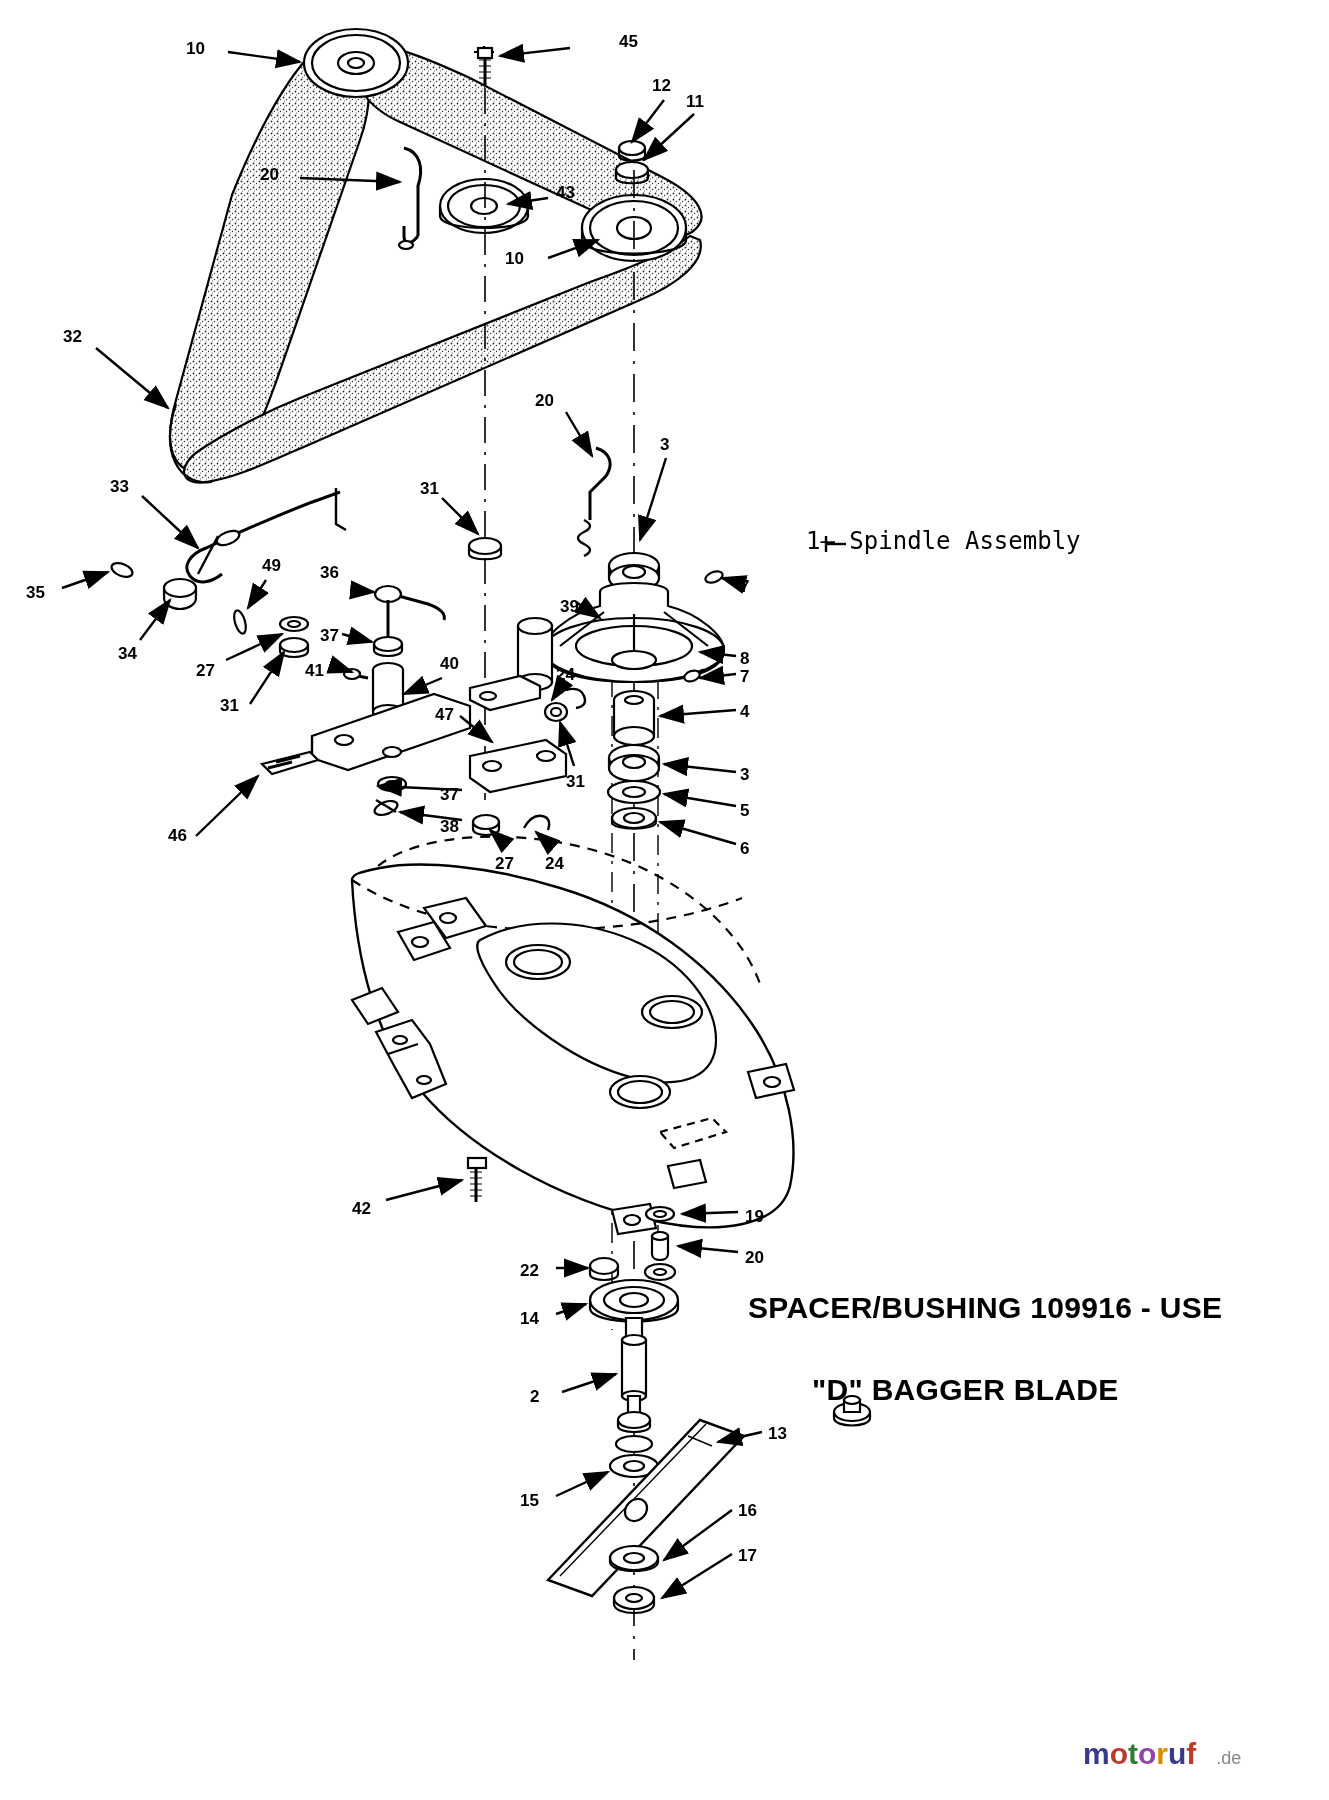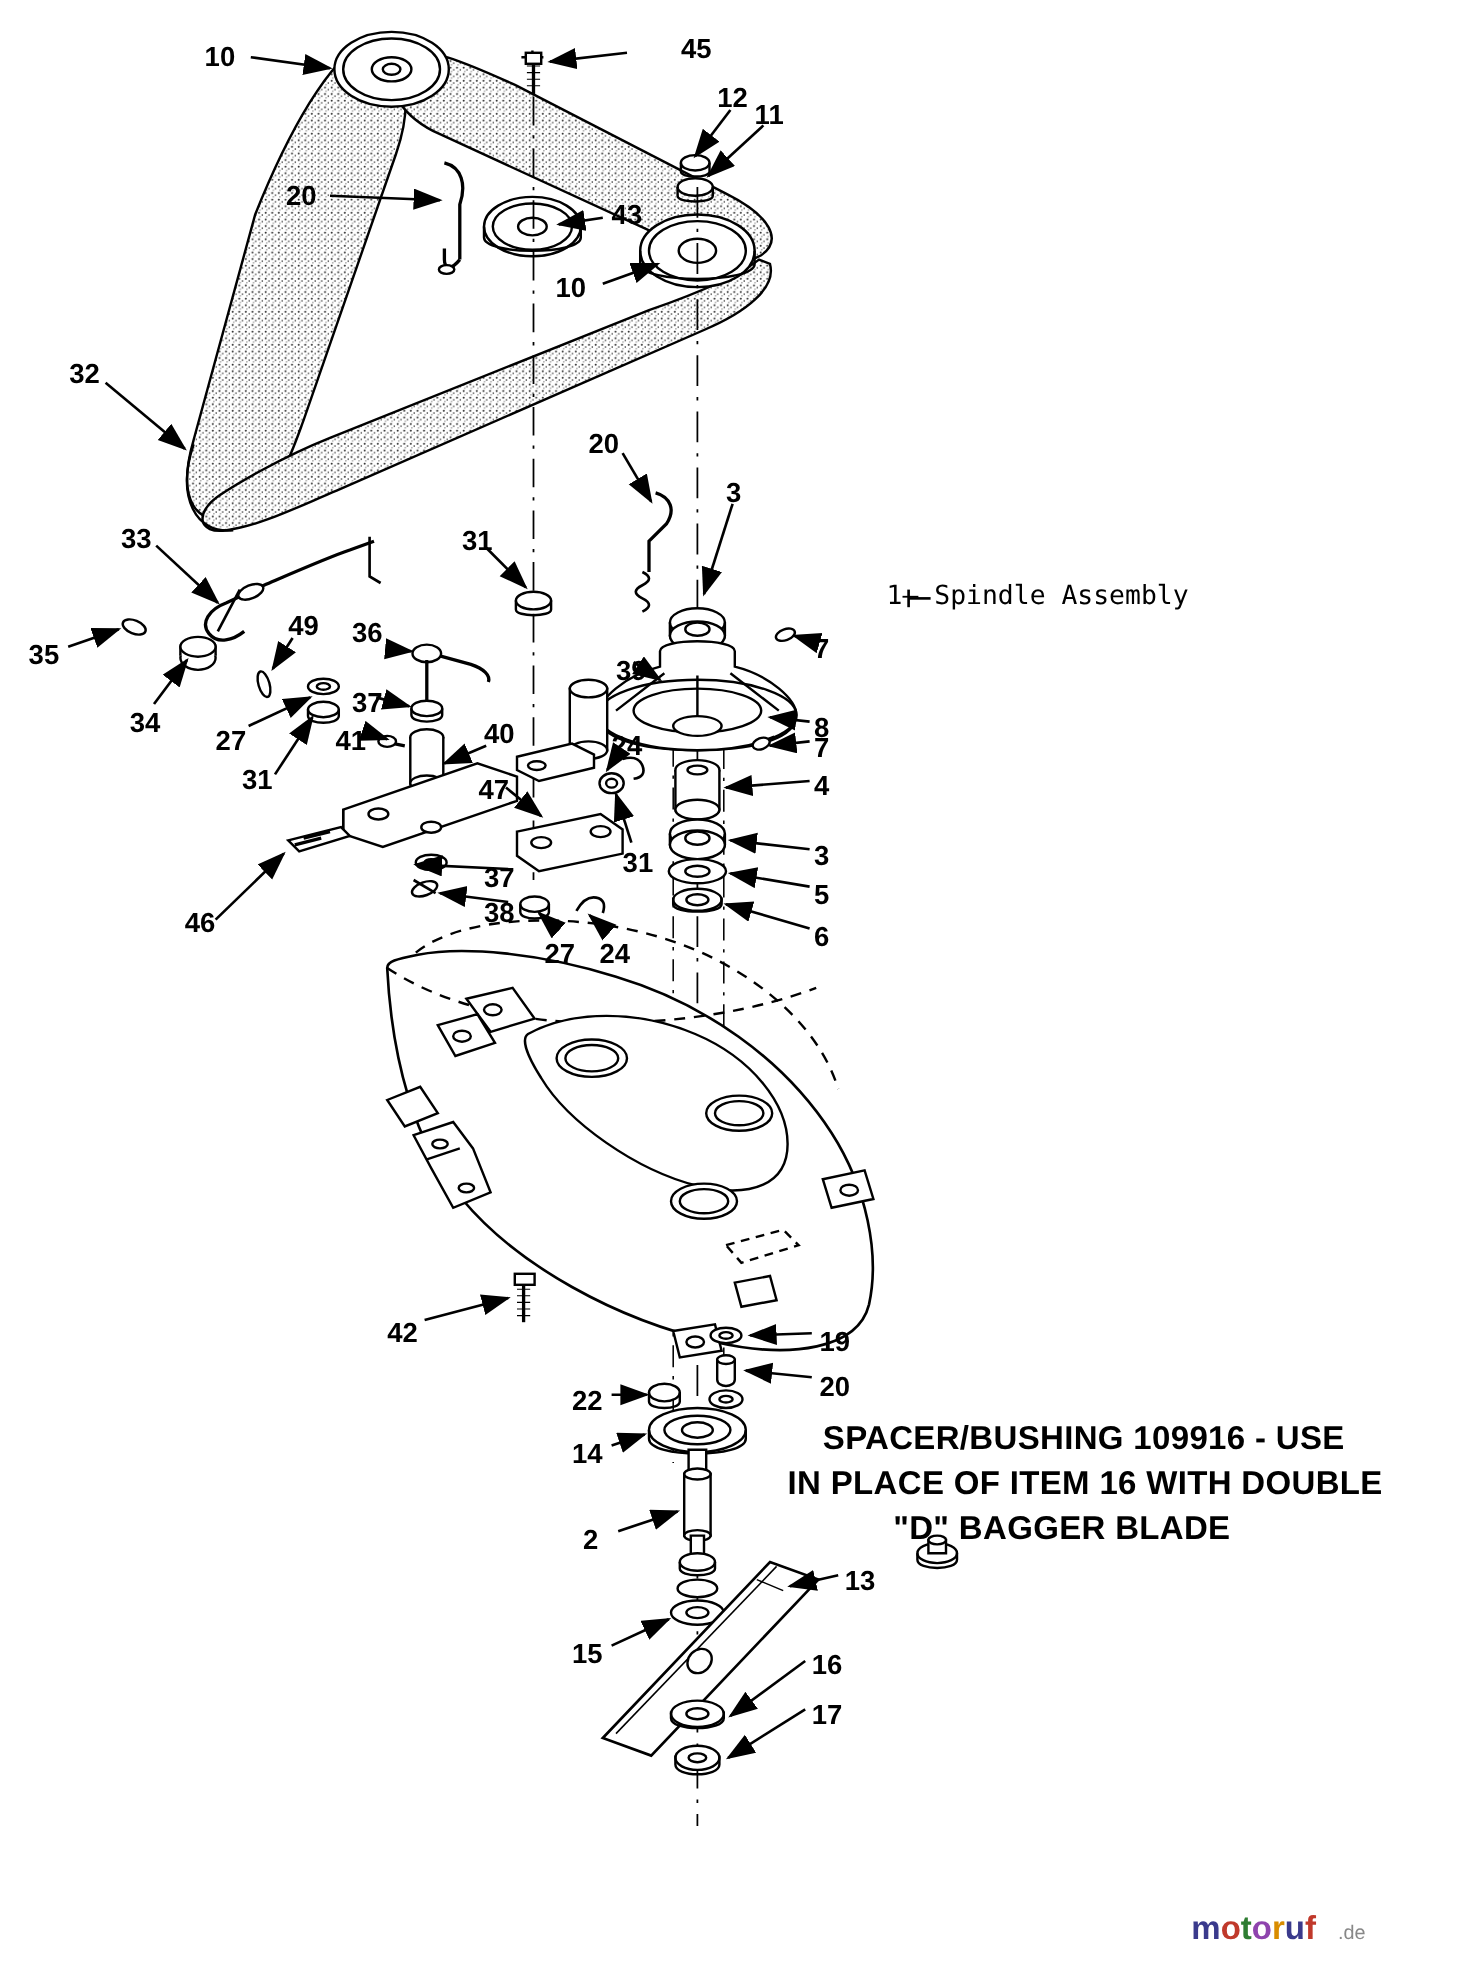--- a/index.html
+++ b/index.html
@@ -19,21 +19,21 @@
     position: absolute;
     left: 0; top: 0;
     width: 1329px;
     height: 1800px;
     pointer-events: none;
   }
   .callout {
     position: absolute;
     font-family: "Liberation Sans", sans-serif;
     font-weight: bold;
-    font-size: 25px;
+    font-size: 17px;
     color: #000000;
     line-height: 1;
     white-space: nowrap;
   }
   .note {
     position: absolute;
     font-family: "DejaVu Sans Mono", monospace;
     font-size: 24px;
     color: #000;
     white-space: nowrap;
@@ -422,20 +422,19 @@
     <div class="callout" style="left:530px; top:1388px;">2</div>
     <div class="callout" style="left:768px; top:1425px;">13</div>
     <div class="callout" style="left:520px; top:1492px;">15</div>
     <div class="callout" style="left:738px; top:1502px;">16</div>
     <div class="callout" style="left:738px; top:1547px;">17</div>
   </div>
 
   <div class="note" style="left:806px; top:527px;">1— Spindle Assembly</div>
 
   <div class="bagger" style="left:748px; top:1291px;">SPACER/BUSHING 109916 - USE</div>
-  <div class="bagger" style="left:716px; top:1332px;">IN PLACE OF ITEM 16 WITH DOUBLE</div>
   <div class="bagger" style="left:812px; top:1373px;">"D" BAGGER BLADE</div>
 
   <div class="wm" style="left:1083px; top:1737px;">
     <span class="a">m</span><span class="b">o</span><span class="c">t</span><span class="d">o</span><span class="e">r</span><span class="a">u</span><span class="b">f</span><span class="f">.de</span>
   </div>
 
 </div>
 
 </body></html>

